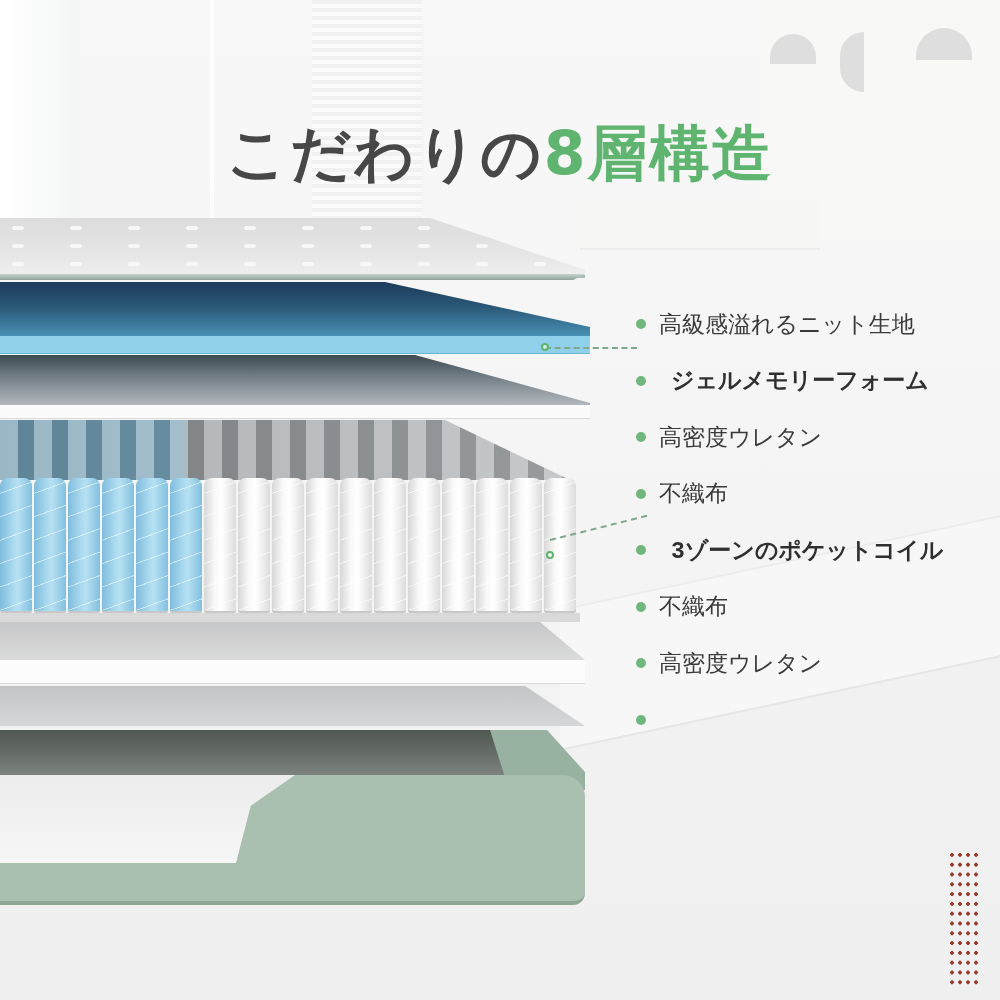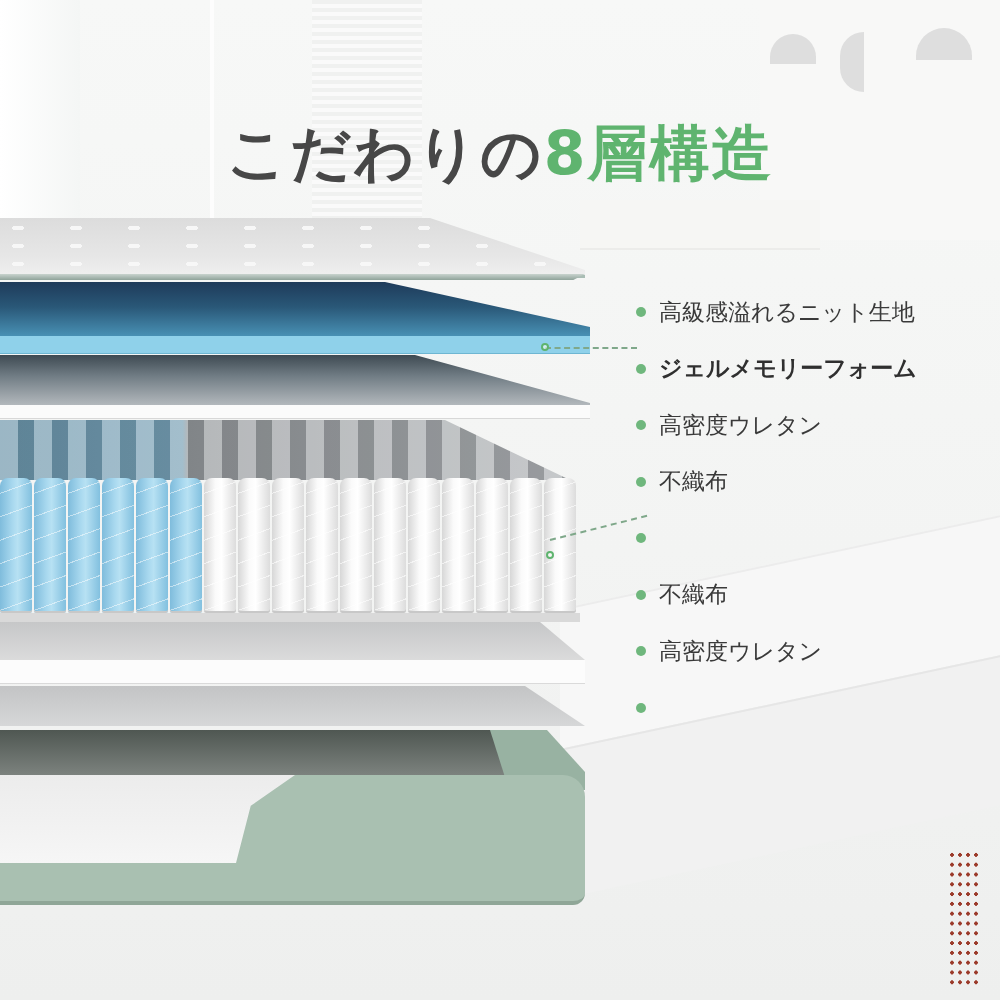--- a/index.html
+++ b/index.html
@@ -91,25 +91,25 @@
 
   
   .dash { position: absolute; border-top: 2px dashed #7fa88a; height: 0; }
   .dash.d1 { left: 545px; top: 347px; width: 92px; }
   .dash.d2 { left: 550px; top: 539px; width: 100px; transform-origin: left center; transform: rotate(-14deg); }
   .ring { position: absolute; width: 8px; height: 8px; border: 2px solid #5fb46f; border-radius: 50%; background: rgba(255,255,255,.6); }
   .ring.r1 { left: 541px; top: 343px; }
   .ring.r2 { left: 546px; top: 551px; }
 
   
-  .labels { position: absolute; left: 636px; top: 284px; width: 360px; font-family: Liberation Mono, monospace; }
+  .labels { position: absolute; left: 636px; top: 296px; width: 360px; font-family: Liberation Mono, monospace; }
   .label-row { display: flex; align-items: center; height: 56.5px; }
   .bullet { width: 10px; height: 10px; border-radius: 50%; background: #6fb77d; margin-right: 13px; flex: 0 0 auto; }
   .label-text { font-size: 23px; color: #3a3a3a; white-space: nowrap; }
-  .label-text.bold { font-weight: bold; color: #2f2f2f; }
+  .label-text.bold { font-weight: bold; color: #2f2f2f; margin-left: 12px; }
 
   
   .dots {
     position: absolute; left: 948px; top: 850px; width: 32px; height: 138px;
     background-image: radial-gradient(circle, #9b3a2a 1.6px, transparent 2px);
     background-size: 8px 9.8px;
   }
 </style>
 </head>
 <body>
@@ -185,20 +185,21 @@
   <div class="label-row">
     <span class="bullet"></span>
     <span class="label-text">高密度ウレタン</span>
   </div>
   <div class="label-row">
     <span class="bullet"></span>
     <span class="label-text">不織布</span>
   </div>
   <div class="label-row">
     <span class="bullet"></span>
+    <span class="label-text bold">3ゾーンのポケットコイル</span>
   </div>
   <div class="label-row">
     <span class="bullet"></span>
     <span class="label-text">不織布</span>
   </div>
   <div class="label-row">
     <span class="bullet"></span>
     <span class="label-text">高密度ウレタン</span>
   </div>
   <div class="label-row">

